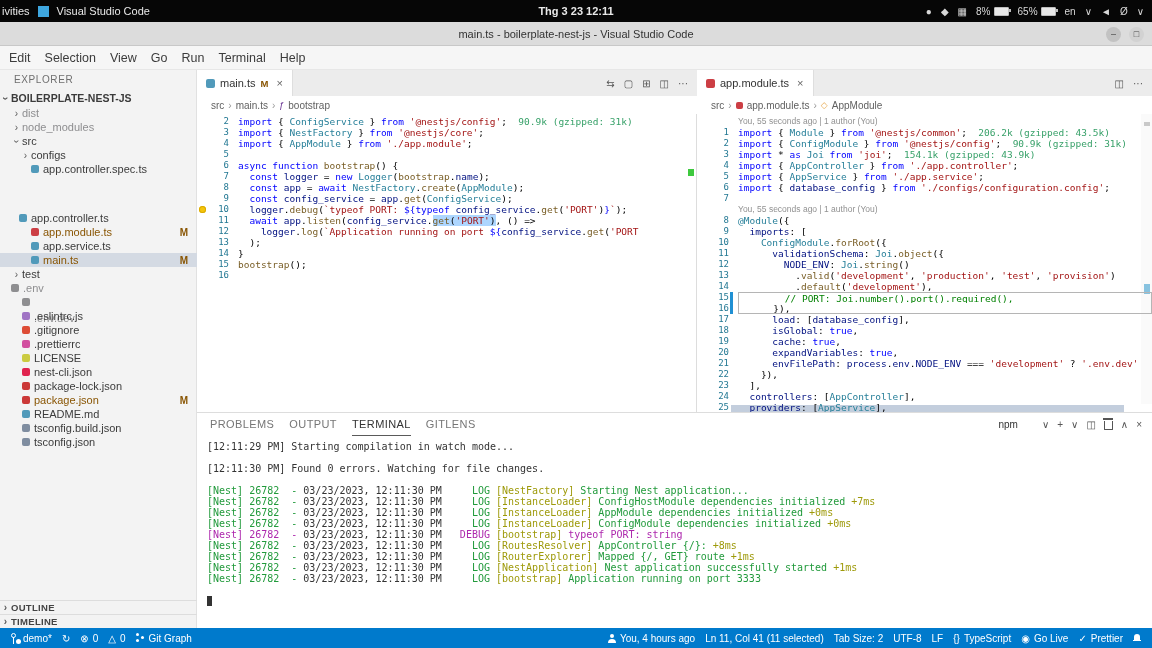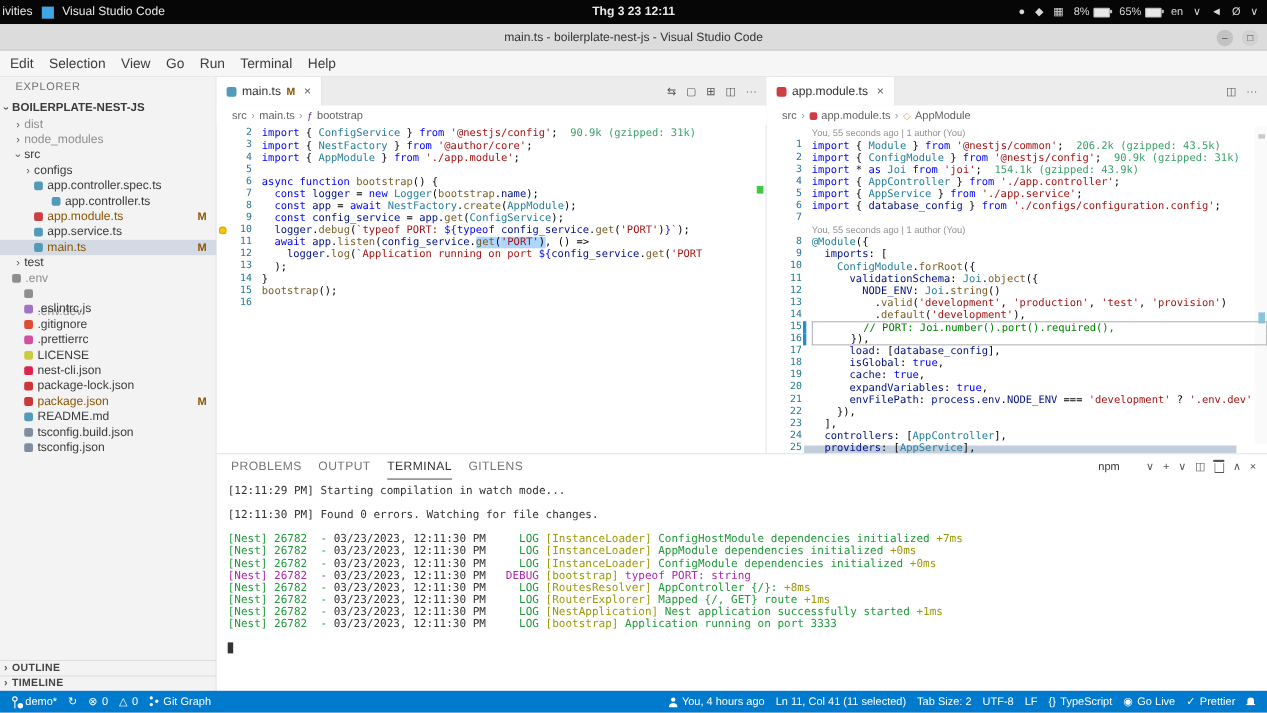--- a/index.html
+++ b/index.html
@@ -207,21 +207,21 @@
           </div>
           <div class="tree-item" style="padding-left: 20px;">
             <span class="chev">›</span>
             <span class="tlabel">configs</span>
           </div>
           <div class="tree-item" style="padding-left: 20px;">
             <span class="chev"></span>
             <span class="ficon" style="background: rgb(81, 154, 186);"></span>
             <span class="tlabel">app.controller.spec.ts</span>
           </div>
-          <div class="tree-item" style="padding-left: 36px;">
+          <div class="tree-item" style="padding-left: 8px; margin-top: 35px;">
             <span class="chev"></span>
             <span class="ficon" style="background: rgb(81, 154, 186);"></span>
             <span class="tlabel">app.controller.ts</span>
           </div>
           <div class="tree-item" style="padding-left: 20px;">
             <span class="chev"></span>
             <span class="ficon" style="background: rgb(204, 62, 68);"></span>
             <span class="tlabel" style="color: rgb(137, 85, 3);">app.module.ts</span>
             <span class="badge">M</span>
           </div>
@@ -338,21 +338,21 @@
               <span class="bc-item">src</span>
               <span class="bc-sep">›</span>
               <span class="bc-item">main.ts</span>
               <span class="bc-sep">›</span>
               <span class="sym" style="color: rgb(101, 45, 144);">ƒ</span>
               <span class="bc-item">bootstrap</span>
             </div>
           <div class="code">
             <div class="ovmark"></div>
           <div class="code-line"><span class="glyph"></span><span class="lnum">2</span><span class="ltext"><span class="k">import</span><span class="p"> { </span><span class="t">ConfigService</span><span class="p"> } </span><span class="k">from</span><span class="p"> </span><span class="s">'@nestjs/config'</span><span class="p">;</span><span class="ic">  90.9k (gzipped: 31k)</span></span></div>
-              <div class="code-line"><span class="glyph"></span><span class="lnum">3</span><span class="ltext"><span class="k">import</span><span class="p"> { </span><span class="t">NestFactory</span><span class="p"> } </span><span class="k">from</span><span class="p"> </span><span class="s">'@author/core'</span><span class="p">;</span></span></div>
+              <div class="code-line"><span class="glyph"></span><span class="lnum">3</span><span class="ltext"><span class="k">import</span><span class="p"> { </span><span class="t">NestFactory</span><span class="p"> } </span><span class="k">from</span><span class="p"> </span><span class="s">'@nestjs/core'</span><span class="p">;</span></span></div>
               <div class="code-line"><span class="glyph"></span><span class="lnum">4</span><span class="ltext"><span class="k">import</span><span class="p"> { </span><span class="t">AppModule</span><span class="p"> } </span><span class="k">from</span><span class="p"> </span><span class="s">'./app.module'</span><span class="p">;</span></span></div>
               <div class="code-line"><span class="glyph"></span><span class="lnum">5</span><span class="ltext"></span></div>
               <div class="code-line"><span class="glyph"></span><span class="lnum">6</span><span class="ltext"><span class="k">async</span><span class="p"> </span><span class="k">function</span><span class="p"> </span><span class="f">bootstrap</span><span class="p">() {</span></span></div>
               <div class="code-line"><span class="glyph"></span><span class="lnum">7</span><span class="ltext"><span class="p">  </span><span class="k">const</span><span class="p"> </span><span class="v">logger</span><span class="p"> = </span><span class="k">new</span><span class="p"> </span><span class="t">Logger</span><span class="p">(</span><span class="f">bootstrap</span><span class="p">.</span><span class="v">name</span><span class="p">);</span></span></div>
               <div class="code-line"><span class="glyph"></span><span class="lnum">8</span><span class="ltext"><span class="p">  </span><span class="k">const</span><span class="p"> </span><span class="v">app</span><span class="p"> = </span><span class="k">await</span><span class="p"> </span><span class="t">NestFactory</span><span class="p">.</span><span class="f">create</span><span class="p">(</span><span class="t">AppModule</span><span class="p">);</span></span></div>
               <div class="code-line"><span class="glyph"></span><span class="lnum">9</span><span class="ltext"><span class="p">  </span><span class="k">const</span><span class="p"> </span><span class="v">config_service</span><span class="p"> = </span><span class="v">app</span><span class="p">.</span><span class="f">get</span><span class="p">(</span><span class="t">ConfigService</span><span class="p">);</span></span></div>
               <div class="code-line"><span class="glyph"><span class="bulb-dot"></span></span><span class="lnum">10</span><span class="ltext"><span class="p">  </span><span class="v">logger</span><span class="p">.</span><span class="f">debug</span><span class="p">(</span><span class="s">`typeof PORT: </span><span class="k">${</span><span class="k">typeof </span><span class="v">config_service</span><span class="p">.</span><span class="f">get</span><span class="p">(</span><span class="s">'PORT'</span><span class="p">)</span><span class="k">}</span><span class="s">`</span><span class="p">);</span></span></div>
               <div class="code-line"><span class="glyph"></span><span class="lnum">11</span><span class="ltext"><span class="p">  </span><span class="k">await</span><span class="p"> </span><span class="v">app</span><span class="p">.</span><span class="f">listen</span><span class="p">(</span><span class="v">config_service</span><span class="p">.</span><span class="f sel">get</span><span class="p sel">(</span><span class="s sel">'PORT'</span><span class="p sel">)</span><span class="p">, () =&gt;</span></span></div>
               <div class="code-line"><span class="glyph"></span><span class="lnum">12</span><span class="ltext"><span class="p">    </span><span class="v">logger</span><span class="p">.</span><span class="f">log</span><span class="p">(</span><span class="s">`Application running on port </span><span class="k">${</span><span class="v">config_service</span><span class="p">.</span><span class="f">get</span><span class="p">(</span><span class="s">'PORT</span></span></div>
               <div class="code-line"><span class="glyph"></span><span class="lnum">13</span><span class="ltext"><span class="p">  );</span></span></div>
@@ -443,20 +443,21 @@
                 <span class="gicon">∧</span>
                 <span class="gicon">×</span>
               </span>
           </div>
         </div>
         <div class="terminal">
             <div class="tline"><span class="d">[12:11:29 PM] Starting compilation in watch mode...</span></div>
             <div class="tline">&nbsp;</div>
             <div class="tline"><span class="d">[12:11:30 PM] Found 0 errors. Watching for file changes.</span></div>
             <div class="tline">&nbsp;</div>
+            <div class="tline"><span class="g">[Nest] 26782  - </span><span class="d">03/23/2023, 12:11:30 PM</span><span class="g">     LOG </span><span class="y">[NestFactory] </span><span class="g">Starting Nest application...</span></div>
             <div class="tline"><span class="g">[Nest] 26782  - </span><span class="d">03/23/2023, 12:11:30 PM</span><span class="g">     LOG </span><span class="y">[InstanceLoader] </span><span class="g">ConfigHostModule dependencies initialized </span><span class="y">+7ms</span></div>
             <div class="tline"><span class="g">[Nest] 26782  - </span><span class="d">03/23/2023, 12:11:30 PM</span><span class="g">     LOG </span><span class="y">[InstanceLoader] </span><span class="g">AppModule dependencies initialized </span><span class="y">+0ms</span></div>
             <div class="tline"><span class="g">[Nest] 26782  - </span><span class="d">03/23/2023, 12:11:30 PM</span><span class="g">     LOG </span><span class="y">[InstanceLoader] </span><span class="g">ConfigModule dependencies initialized </span><span class="y">+0ms</span></div>
             <div class="tline"><span class="m">[Nest] 26782  - </span><span class="d">03/23/2023, 12:11:30 PM</span><span class="m">   DEBUG </span><span class="y">[bootstrap] </span><span class="m">typeof PORT: string</span></div>
             <div class="tline"><span class="g">[Nest] 26782  - </span><span class="d">03/23/2023, 12:11:30 PM</span><span class="g">     LOG </span><span class="y">[RoutesResolver] </span><span class="g">AppController {/}: </span><span class="y">+8ms</span></div>
             <div class="tline"><span class="g">[Nest] 26782  - </span><span class="d">03/23/2023, 12:11:30 PM</span><span class="g">     LOG </span><span class="y">[RouterExplorer] </span><span class="g">Mapped {/, GET} route </span><span class="y">+1ms</span></div>
             <div class="tline"><span class="g">[Nest] 26782  - </span><span class="d">03/23/2023, 12:11:30 PM</span><span class="g">     LOG </span><span class="y">[NestApplication] </span><span class="g">Nest application successfully started </span><span class="y">+1ms</span></div>
             <div class="tline"><span class="g">[Nest] 26782  - </span><span class="d">03/23/2023, 12:11:30 PM</span><span class="g">     LOG </span><span class="y">[bootstrap] </span><span class="g">Application running on port 3333</span></div>
             <div class="tline">&nbsp;</div>
             <div class="tline"><span class="cursor"></span></div>

